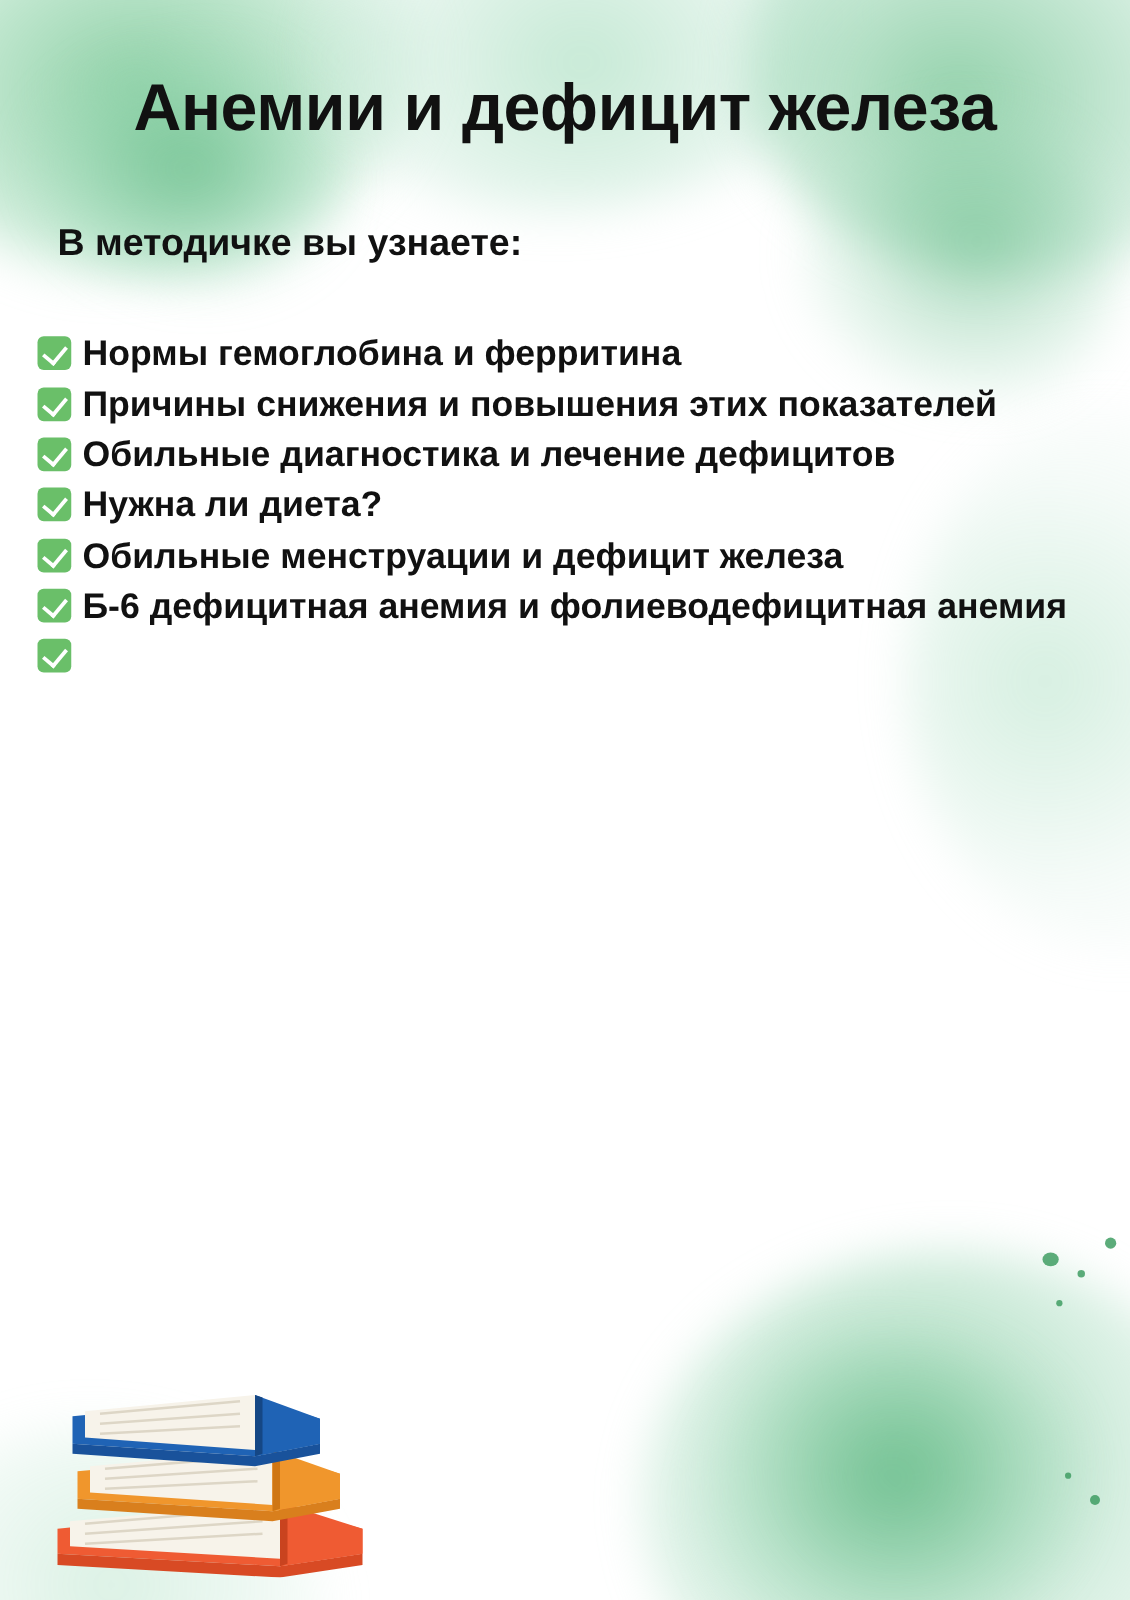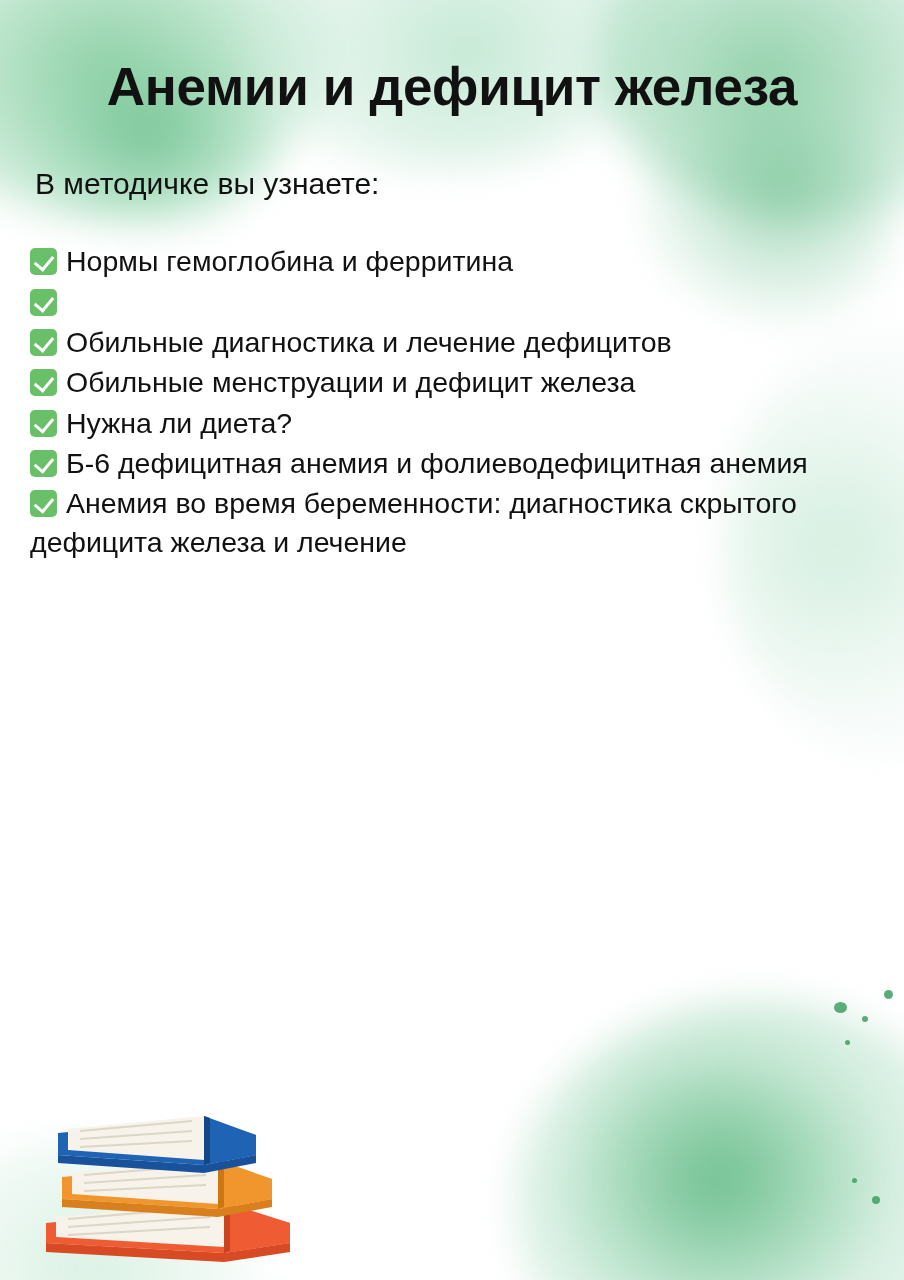--- a/index.html
+++ b/index.html
@@ -91,36 +91,36 @@
     margin: 0;
     padding: 52px 84px 0 84px;
     font-size: 53px;
     line-height: 1.33;
     font-weight: bold;
     text-align: center;
     color: #111111;
     letter-spacing: -0.3px;
   }
   .intro {
-    margin: 1px;
+    margin: 12px;
     padding: 44px 0 0 34px;
     font-size: 30px;
-    font-weight: normal;
+    font-weight: bold;
     color: #111111;
   }
   .list {
     margin: 0;
     padding: 40px 14px 0 30px;
     list-style: none;
   }
   .list li {
     position: relative;
     font-size: 28.5px;
     line-height: 1.345;
-    font-weight: normal;
+    font-weight: bold;
     color: #111111;
     margin: 0 0 2px 0;
     padding-left: 0;
   }
   .check {
     display: inline-block;
     width: 27px;
     height: 27px;
     border-radius: 5px;
     background: #6abf69;
@@ -178,36 +178,36 @@
 
     <h1 class="title">Анемии и дефицит железа</h1>
 
     <p class="intro">В методичке вы узнаете:</p>
 
     <ul class="list">
       <li>
         <span class="check"></span><span class="li-text">Нормы гемоглобина и ферритина</span>
       </li>
       <li>
+        <span class="check"></span><span class="li-text">Причины снижения и повышения этих показателей</span>
+      </li>
+      <li>
+        <span class="check"></span><span class="li-text">Обильные диагностика и лечение дефицитов</span>
+      </li>
+      <li>
+        <span class="check"></span><span class="li-text">Нужна ли диета?</span>
+      </li>
+      <li>
+        <span class="check"></span><span class="li-text">Обильные менструации и дефицит железа</span>
+      </li>
+      <li>
+        <span class="check"></span><span class="li-text">Б-6 дефицитная анемия и фолиеводефицитная анемия</span>
+      </li>
+      <li>
         <span class="check"></span>
-      </li>
-      <li>
-        <span class="check"></span><span class="li-text">Обильные диагностика и лечение дефицитов</span>
-      </li>
-      <li>
-        <span class="check"></span><span class="li-text">Обильные менструации и дефицит железа</span>
-      </li>
-      <li>
-        <span class="check"></span><span class="li-text">Нужна ли диета?</span>
-      </li>
-      <li>
-        <span class="check"></span><span class="li-text">Б-6 дефицитная анемия и фолиеводефицитная анемия</span>
-      </li>
-      <li>
-        <span class="check"></span><span class="li-text">Анемия во время беременности: диагностика скрытого дефицита железа и лечение</span>
       </li>
     </ul>
   </div>
 
   <svg class="books" viewBox="0 0 290 215">
 
     <g>
       <path d="M18 176 L196 158 L262 176 L262 196 L196 206 L18 196 Z" fill="#ef5b33"></path>
       <path d="M18 196 L196 206 L262 196 L262 205 L196 215 L18 205 Z" fill="#d84a24"></path>
       <path d="M28 170 L196 155 L196 200 L28 190 Z" fill="#f7f3ea"></path>

